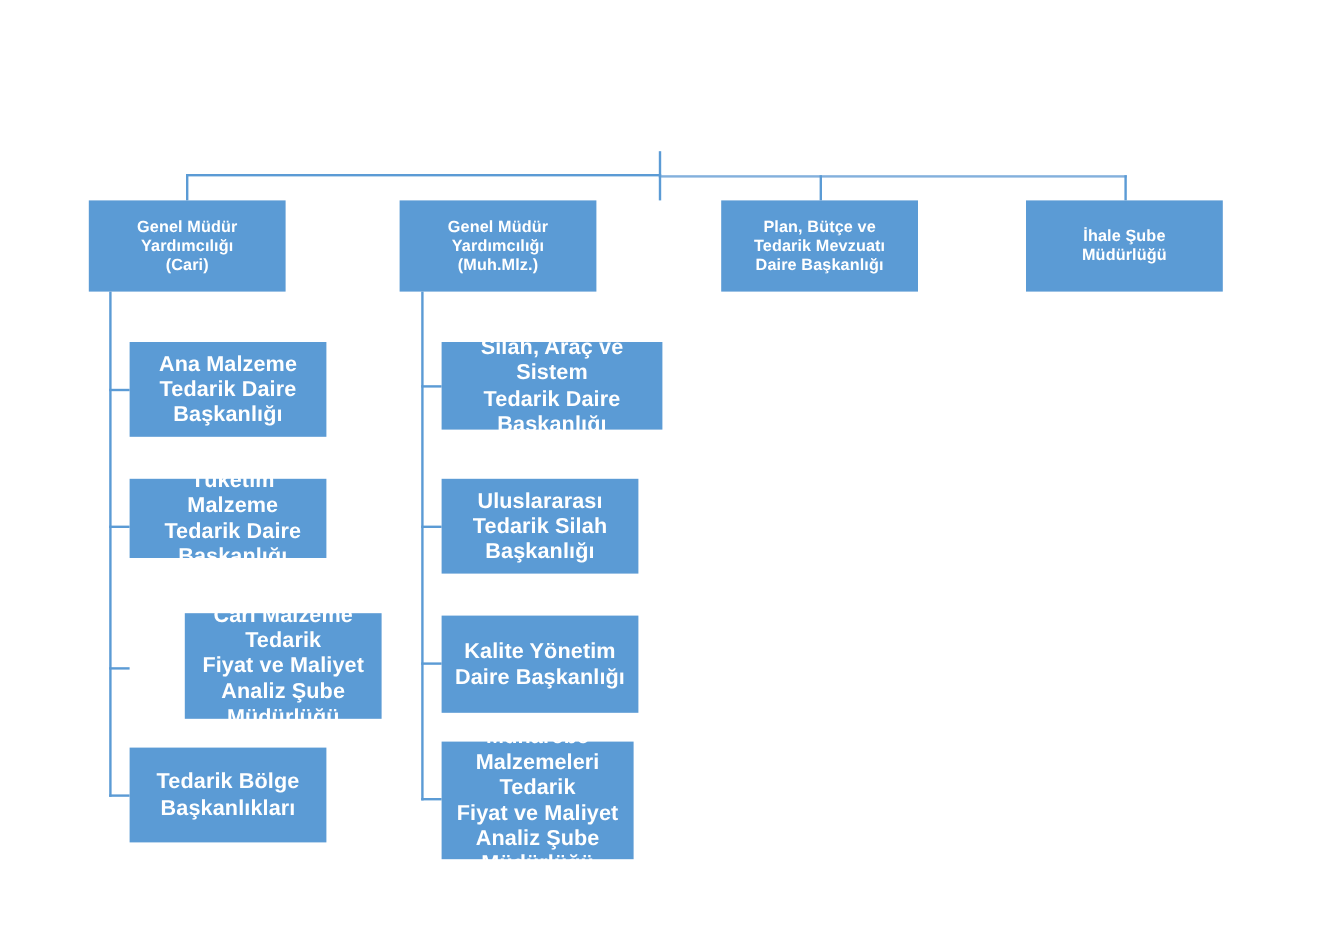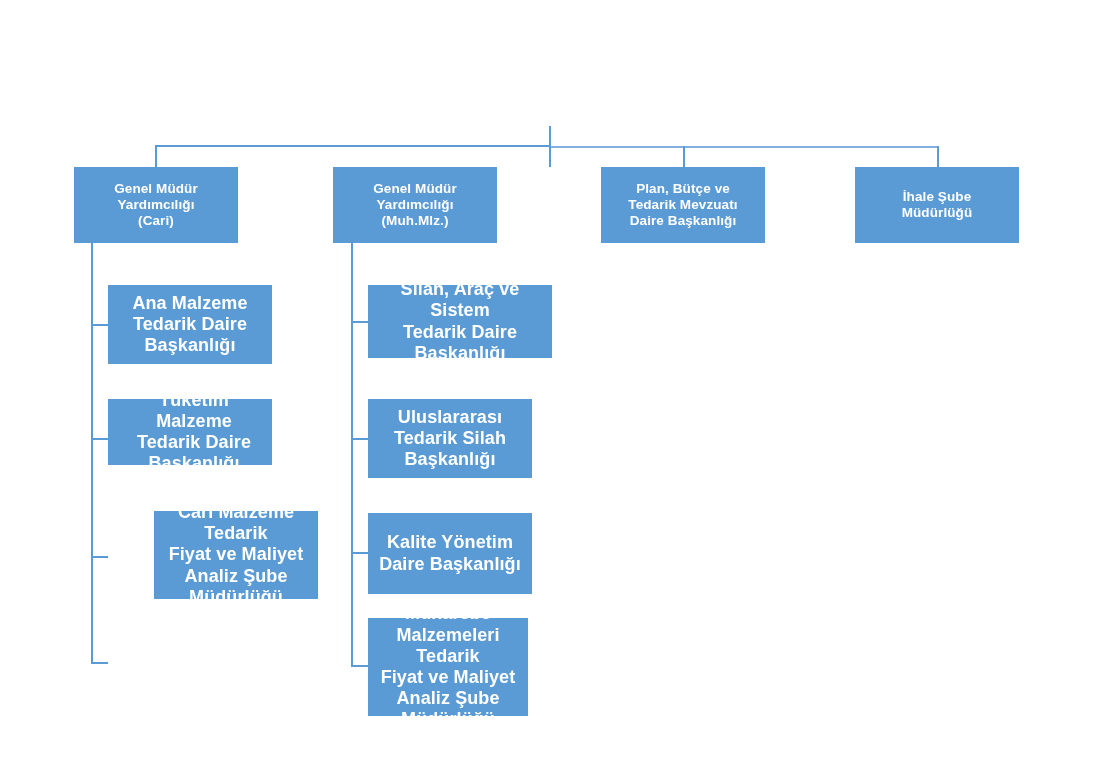--- a/index.html
+++ b/index.html
@@ -122,20 +122,24 @@
 Başkanlığı</span>
   </div>
 
   <div class="node node-l3" style="left:108px; top:511px; width:164px; height:88px;margin-left:46px;">
     <span class="node-label">Cari Malzeme Tedarik
 Fiyat ve Maliyet
 Analiz Şube
 Müdürlüğü</span>
   </div>
 
+  <div class="node node-l3" style="left:108px; top:623px; width:164px; height:79px;">
+    <span class="node-label">Tedarik Bölge
+Başkanlıkları</span>
+  </div>
 
   <div class="connector connector-v" style="left:351px; top:243px; width:2px; height:424px;"></div>
 
   <div class="connector connector-h" style="left:351px; top:321px; width:17px; height:2px;"></div>
   <div class="connector connector-h" style="left:351px; top:438px; width:17px; height:2px;"></div>
   <div class="connector connector-h" style="left:351px; top:552px; width:17px; height:2px;"></div>
   <div class="connector connector-h" style="left:351px; top:665px; width:17px; height:2px;"></div>
 
   <div class="node node-l3" style="left:368px; top:285px; width:184px; height:73px;">
     <span class="node-label">Silah, Araç ve Sistem

